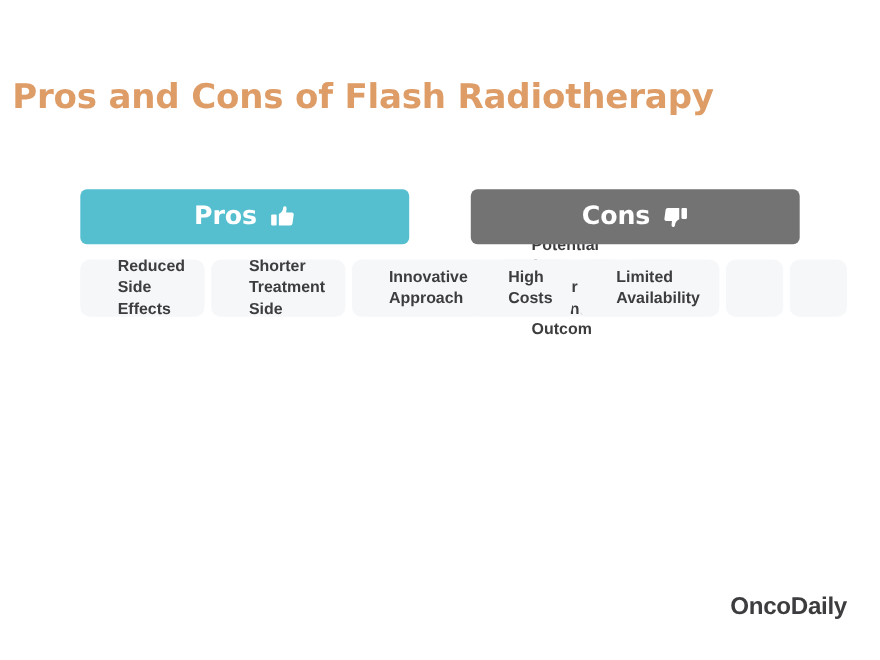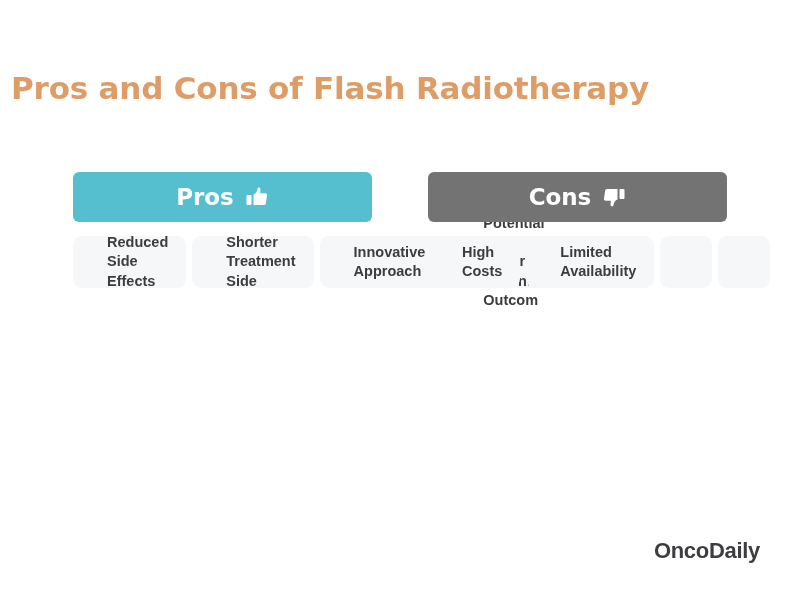--- a/index.html
+++ b/index.html
@@ -105,21 +105,21 @@
     color: #3d3d40;
     line-height: 1.32;
     font-family: "Liberation Sans", sans-serif;
     overflow: visible;
     white-space: normal;
   }
 
   
   .brand {
     position: absolute;
-    right: 40px;
+    right: 30px;
     top: 538px;
     font-size: 22px;
     font-weight: bold;
     color: #3d3d40;
     font-family: "Liberation Sans", sans-serif;
     letter-spacing: -0.3px;
   }
 </style>
 </head>
 <body>

